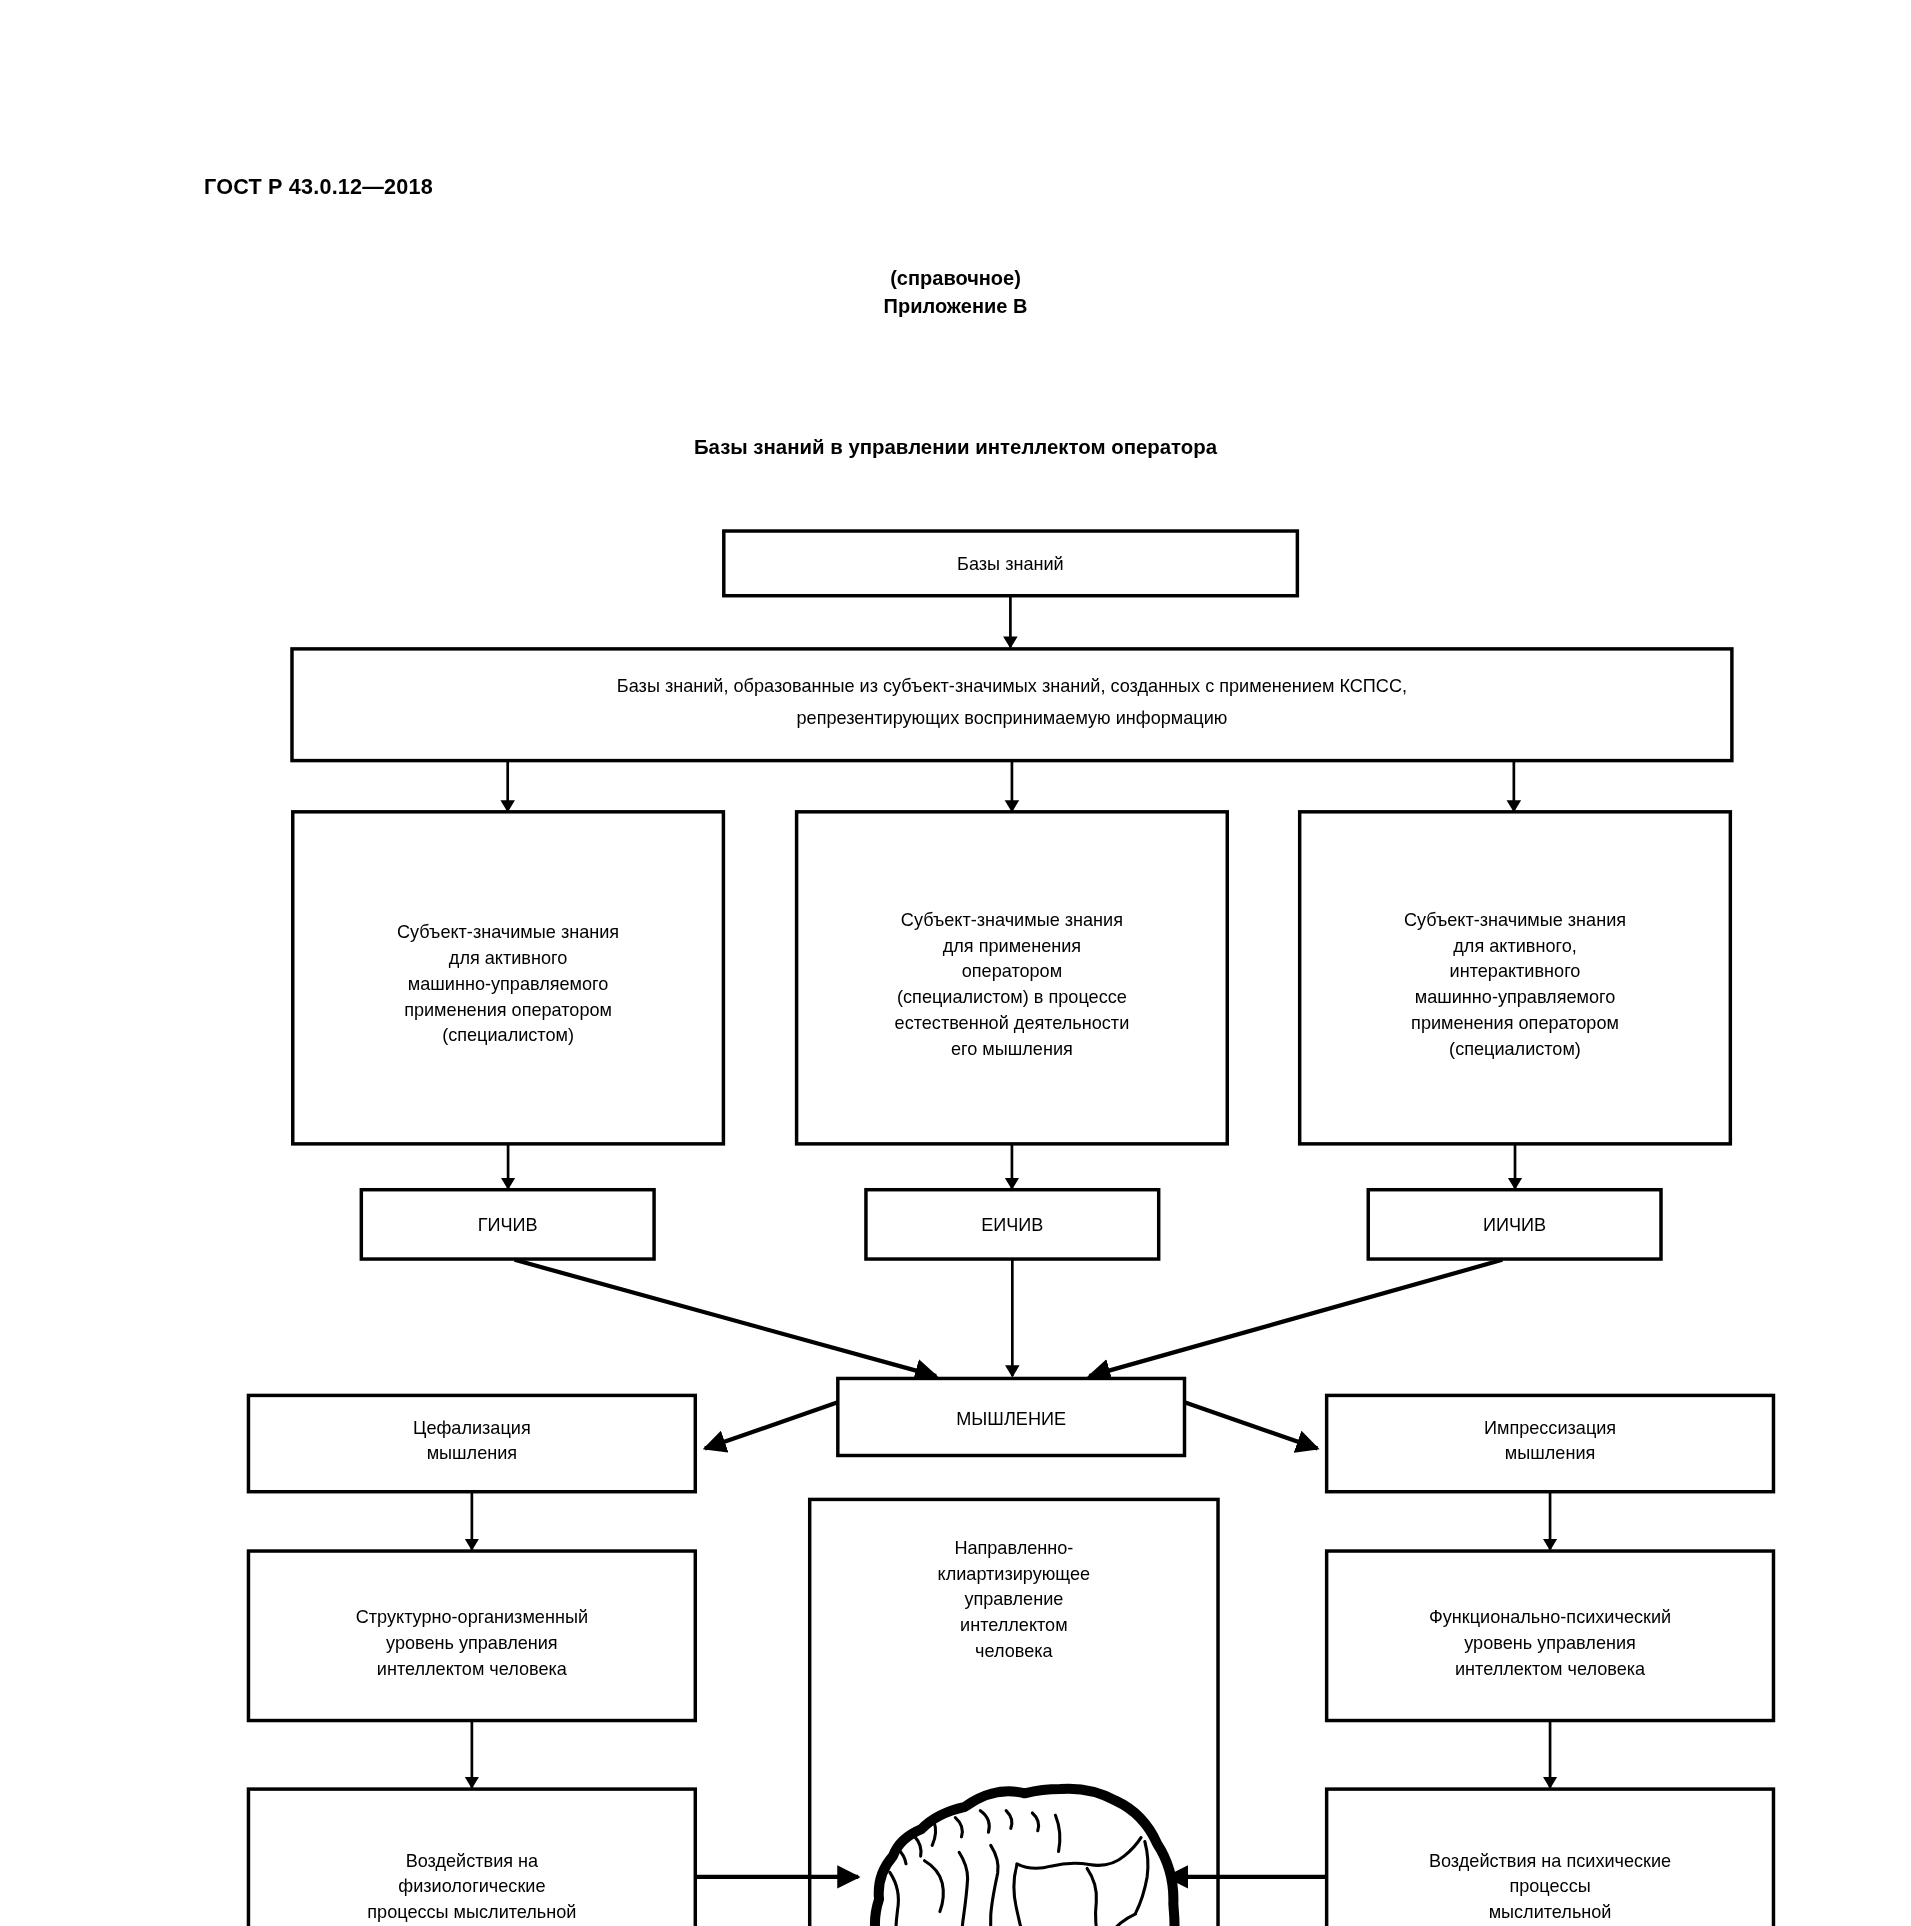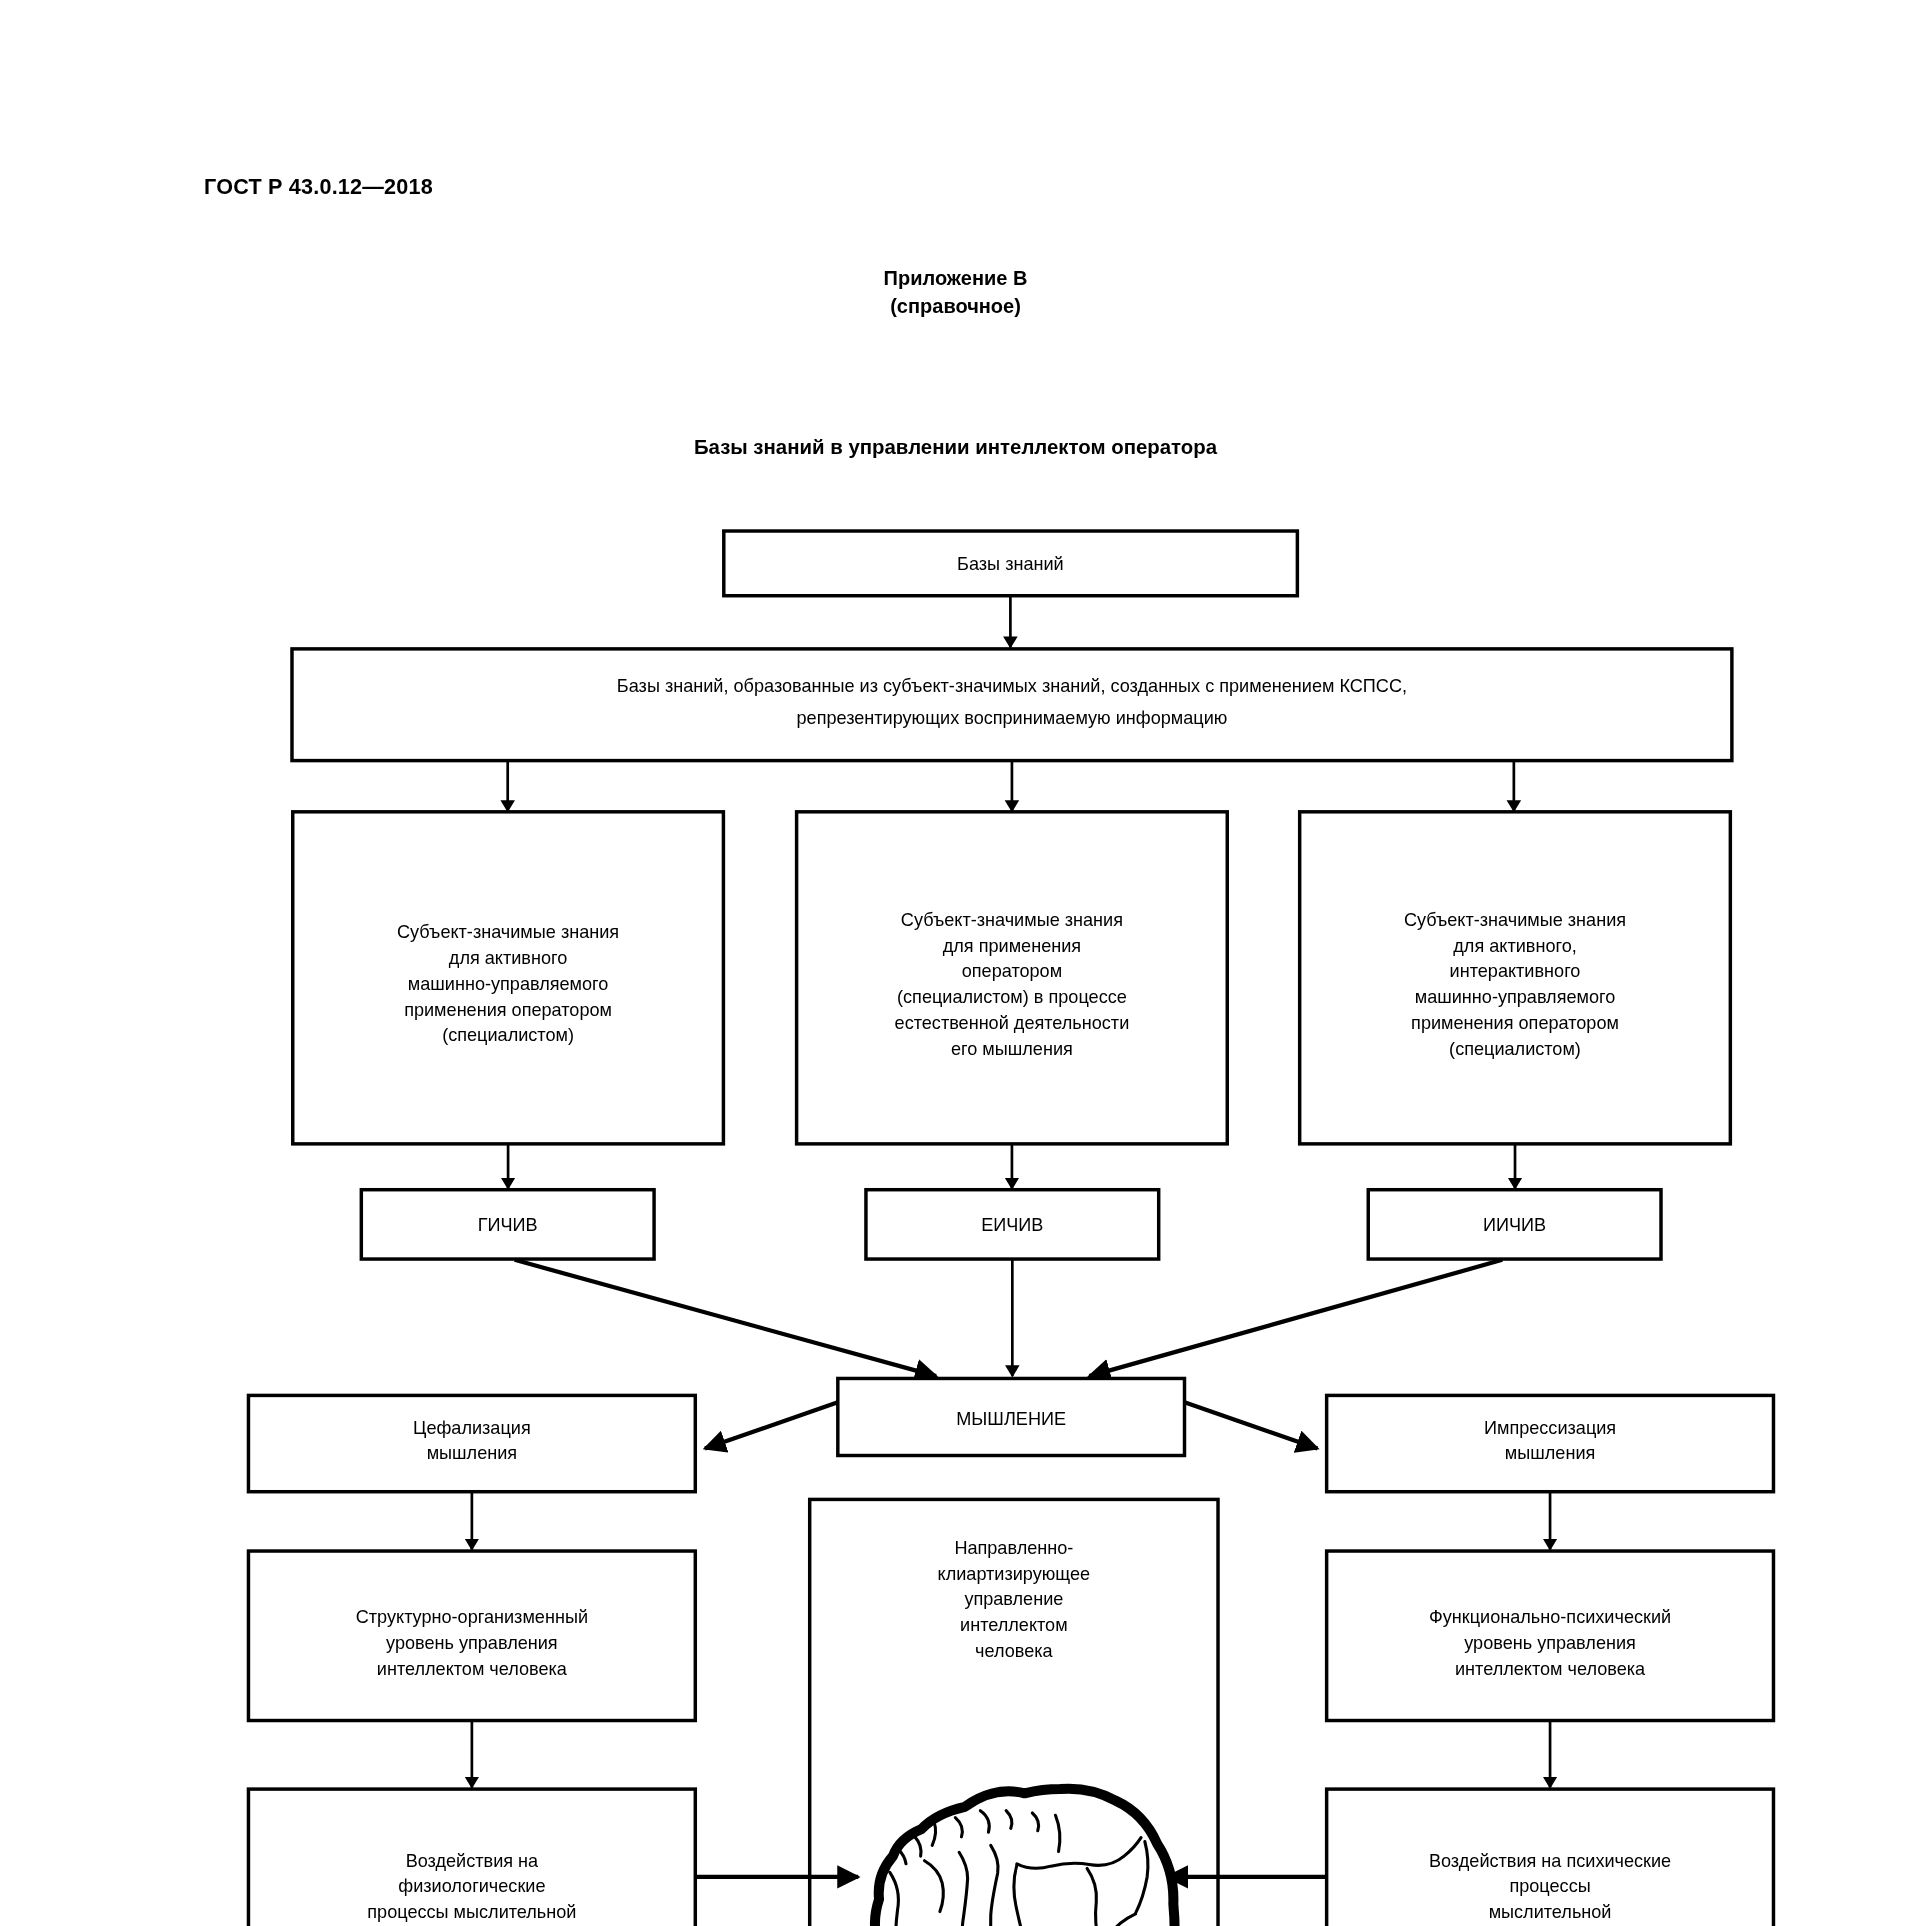--- a/index.html
+++ b/index.html
@@ -42,22 +42,22 @@
   .lbl-left { font-size:47px; text-anchor:start; }
 </style>
 </head>
 <body>
 
 <div class="page">
 
   <div class="hdr-std">ГОСТ Р 43.0.12—2018</div>
 
   <div class="appendix">
+    <div>(справочное)</div>
     <div>Приложение В</div>
-    <div>(справочное)</div>
   </div>
 
   <div class="fig-title">Базы знаний в управлении интеллектом оператора</div>
 
   <svg class="diagram" viewBox="0 0 4961 7016">
     <defs>
       <marker id="arrow" viewBox="0 0 10 10" refX="9" refY="5" markerWidth="5.5" markerHeight="5.5" orient="auto-start-reverse">
         <path d="M 0 0 L 10 5 L 0 10 z" fill="#000"></path>
       </marker>
       <marker id="arrowThin" viewBox="0 0 10 12" refX="9" refY="6" markerWidth="4.5" markerHeight="7" orient="auto-start-reverse">

